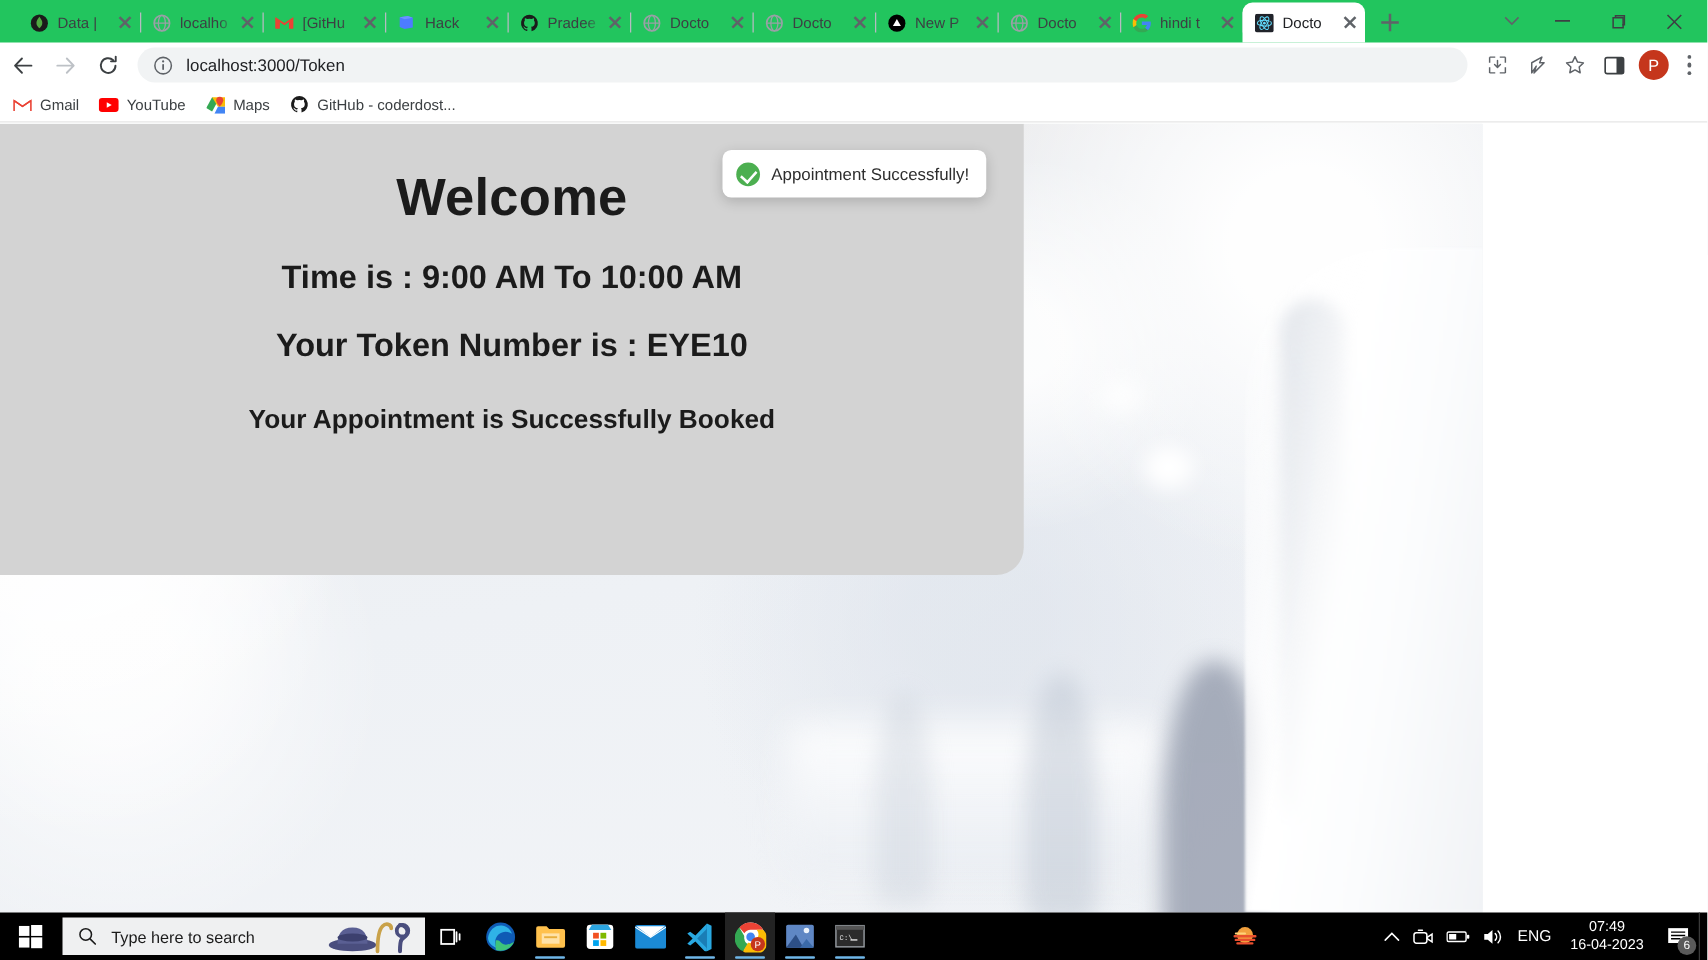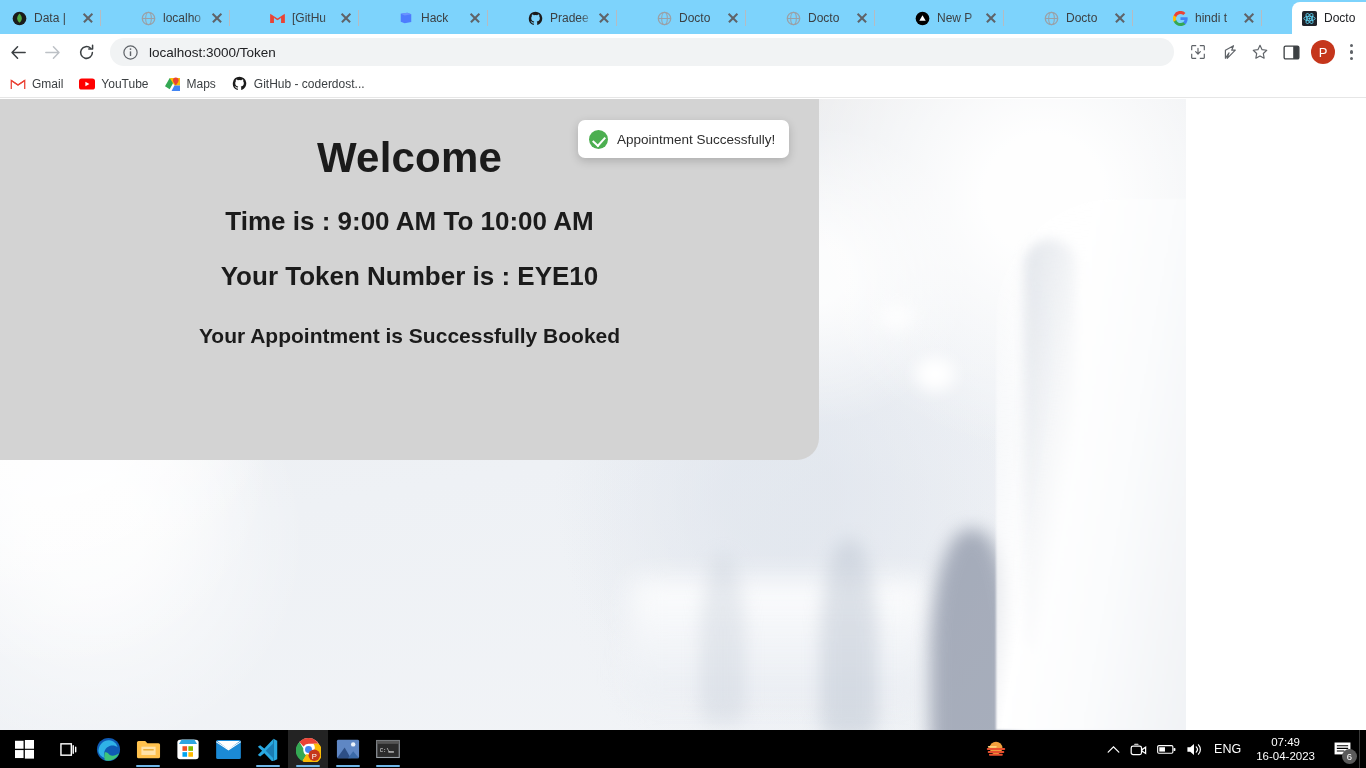--- a/index.html
+++ b/index.html
@@ -6,22 +6,22 @@
   html, body {
     width:1366px; height:768px; overflow:hidden;
     font-family:"Liberation Sans", sans-serif;
     background:#fff;
   }
   
   .browser { width:1366px; height:768px; position:relative; }
 
   
   .tabstrip {
-    height:34px; background:#7dd3fc; display:flex; align-items:flex-end;
-    padding-left:2px; position:relative;gap:31px;
+    height:34px; background:#22c55e; display:flex; align-items:flex-end;
+    padding-left:14px; position:relative;
   }
   .tab {
     height:32px; width:98px; display:flex; align-items:center;
     padding:0 4px 0 9px; border-radius:8px 8px 0 0; position:relative;
     flex:0 0 auto;
   }
   .tab .favicon {
     width:16px; height:16px; flex:0 0 16px; margin-right:7px;
     display:flex; align-items:center; justify-content:center;
   }
@@ -547,20 +547,39 @@
   <div class="taskbar">
     <div class="start">
       <svg width="19" height="19" viewBox="0 0 20 20">
           <rect x="0" y="0.8" width="9" height="8.4" fill="#fff"></rect>
           <rect x="10.4" y="0" width="9.6" height="9.2" fill="#fff"></rect>
           <rect x="0" y="10.6" width="9" height="8.4" fill="#fff"></rect>
           <rect x="10.4" y="10.4" width="9.6" height="9.2" fill="#fff"></rect>
         </svg>
     </div>
 
+    <div class="searchbox">
+      <span class="mag">
+        <svg width="16" height="16" viewBox="0 0 18 18">
+            <circle cx="7.4" cy="7.4" r="5.2" fill="none" stroke="#1b1b1b" stroke-width="1.4"></circle>
+            <path d="M11.3 11.3 16 16" stroke="#1b1b1b" stroke-width="1.5" stroke-linecap="round"></path>
+          </svg>
+      </span>
+      <span class="ph">Type here to search</span>
+      <span class="hat">
+        <svg width="74" height="30" viewBox="0 0 74 30">
+          <ellipse cx="22" cy="22" rx="19" ry="5" fill="#4a4e7e"></ellipse>
+          <path d="M10 21c0-7 3-13 12-13s12 6 12 13z" fill="#5a5f93"></path>
+          <ellipse cx="22" cy="16" rx="12" ry="3.2" fill="#3c406e"></ellipse>
+          <path d="M42 27c0-10 1-17 4-20 2.5-2.6 7-2 7 1.6" stroke="#c9a24a" stroke-width="3" fill="none" stroke-linecap="round"></path>
+          <path d="M60 6c3.5 0 6 2.4 6 5.4 0 3.6-3.5 4.6-4.8 6.4-1.2 1.7-1.2 6.2-1.2 9.2" stroke="#4a4e7e" stroke-width="3.2" fill="none" stroke-linecap="round"></path>
+          <circle cx="62" cy="10.5" r="4.6" fill="none" stroke="#4a4e7e" stroke-width="3"></circle>
+        </svg>
+      </span>
+    </div>
 
     <div class="tb-icon">
       <svg width="19" height="17" viewBox="0 0 20 18">
           <rect x="2" y="3" width="11" height="12" fill="none" stroke="#fff" stroke-width="1.5"></rect>
           <path d="M15 5v8M17.6 6.6v4.8" stroke="#fff" stroke-width="1.5" stroke-linecap="round"></path>
         </svg>
     </div>
 
     <div class="tb-icon">
       <svg width="25" height="25" viewBox="0 0 26 26">

